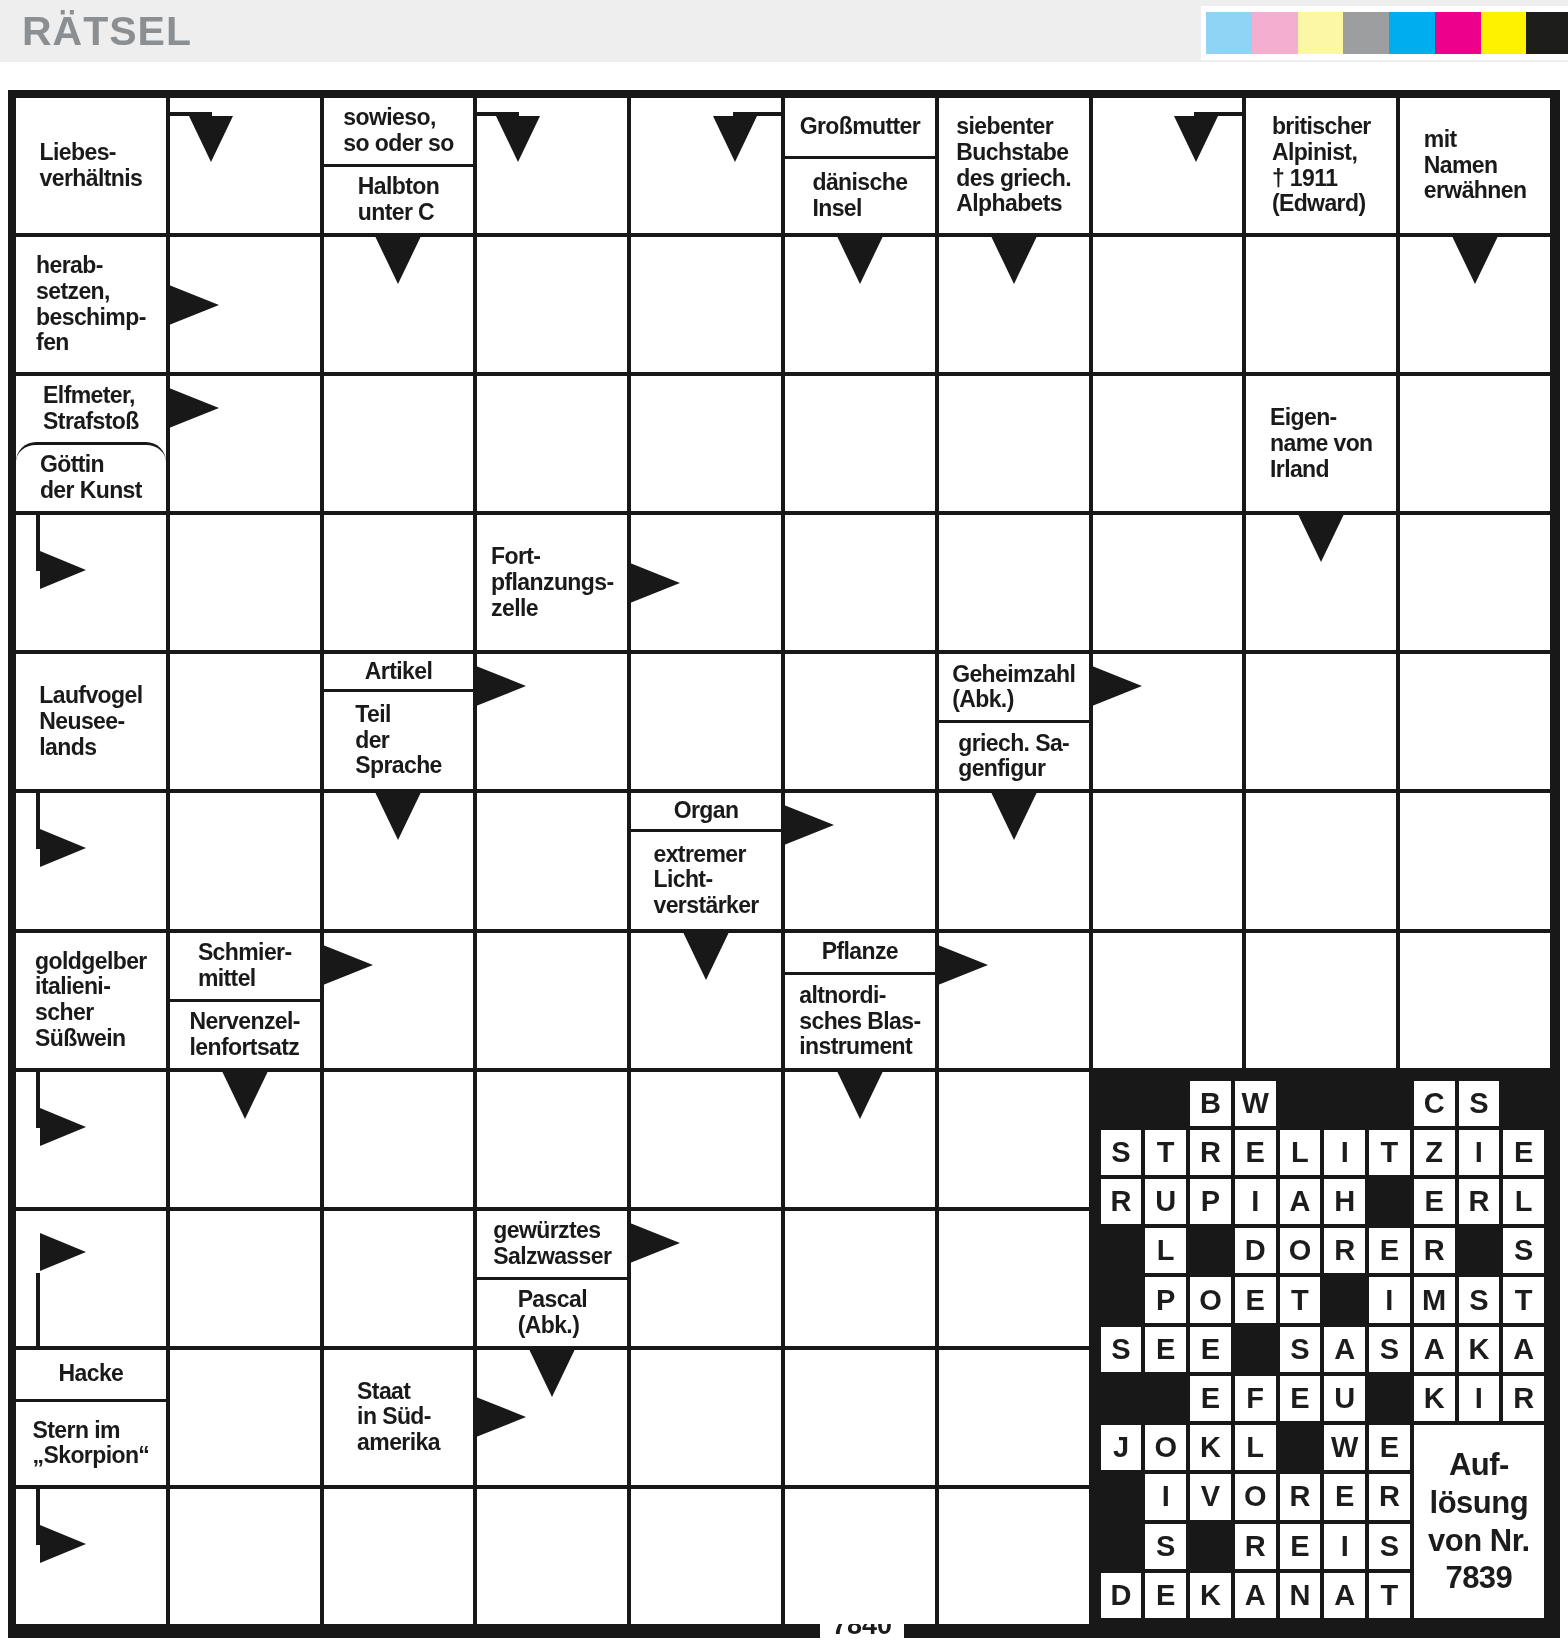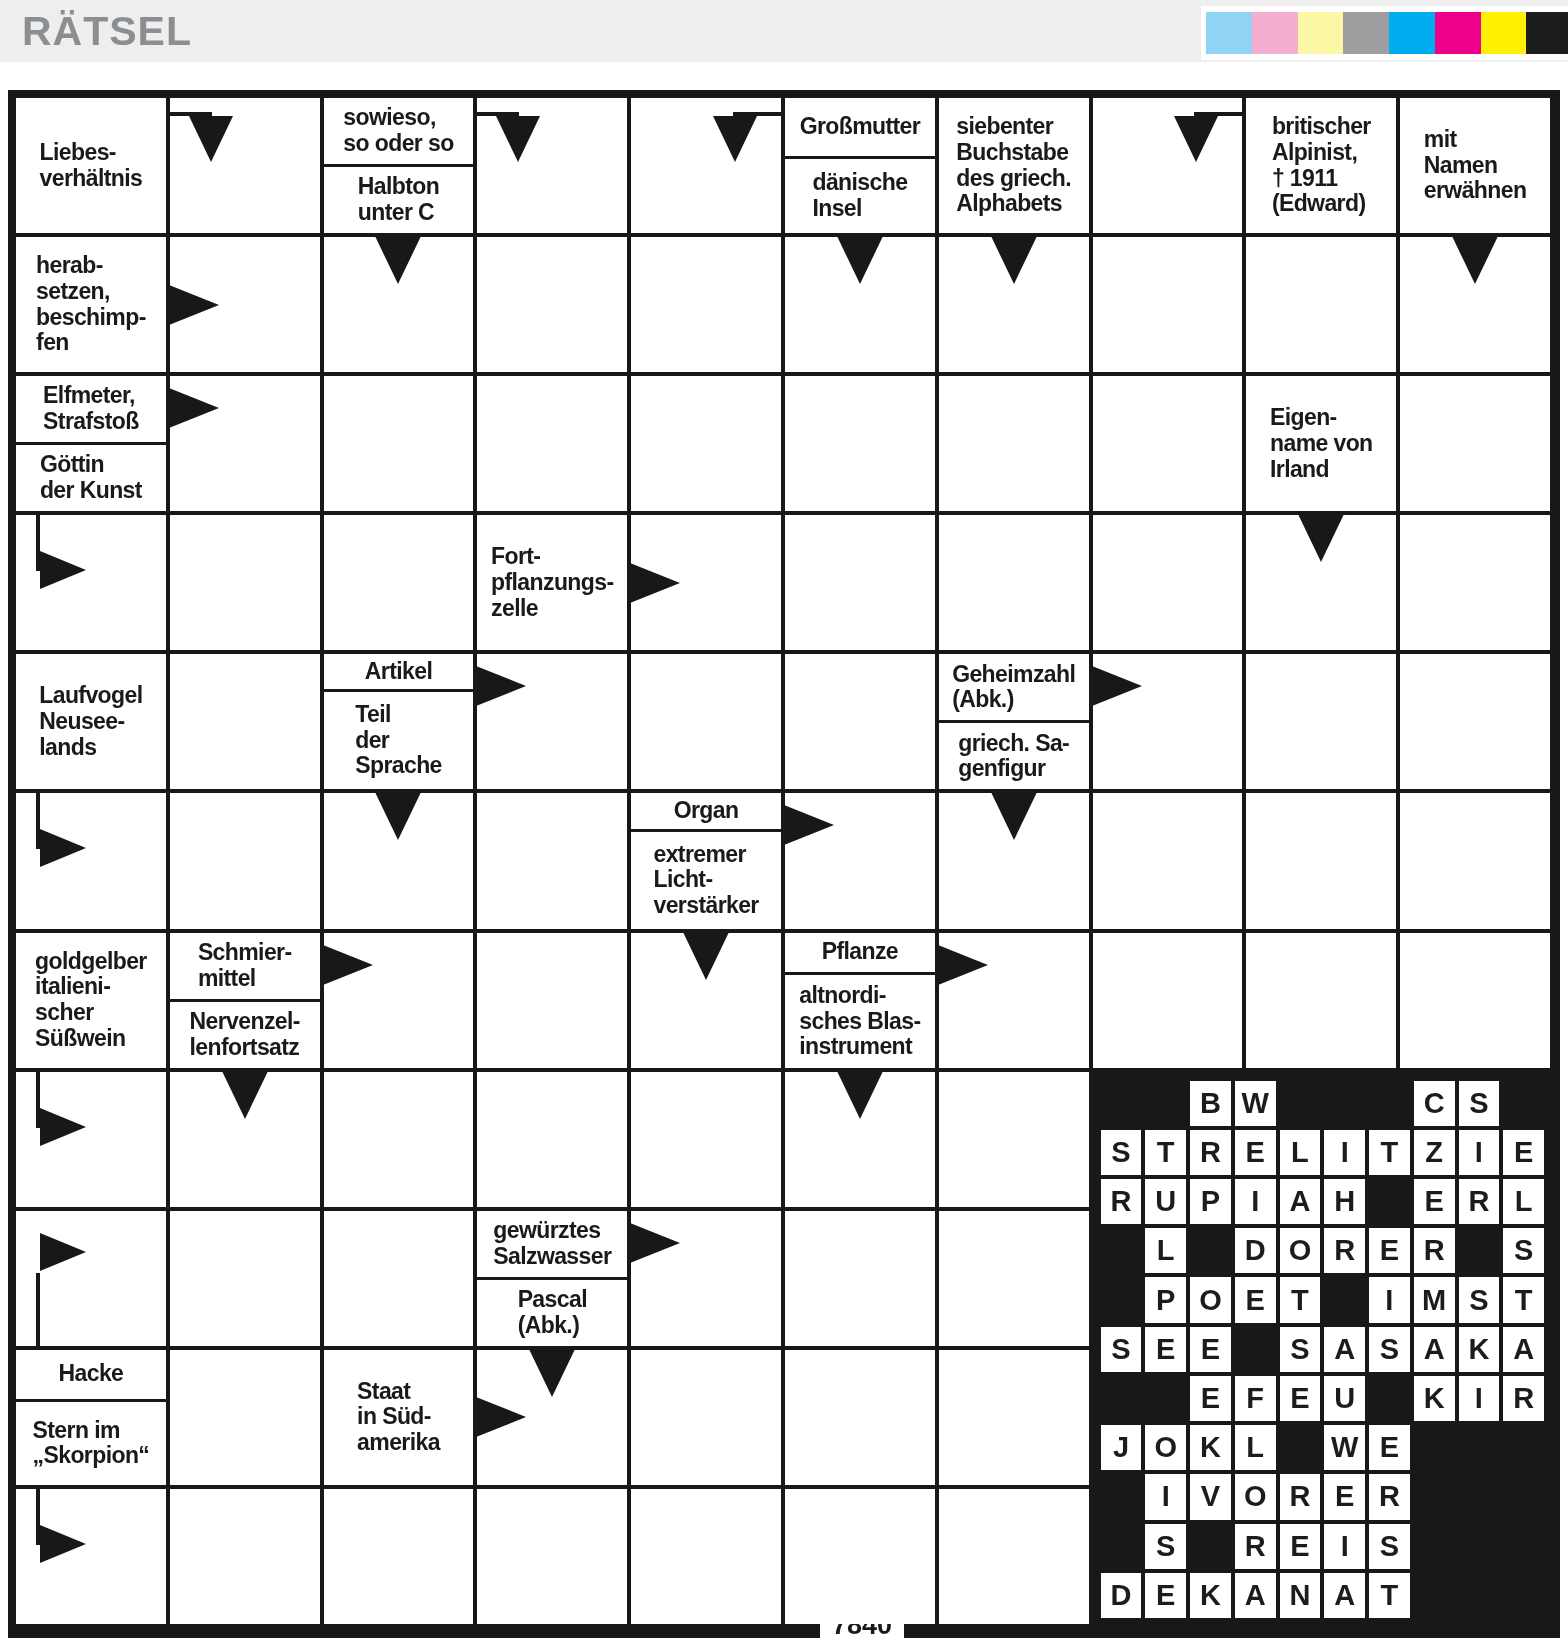--- a/index.html
+++ b/index.html
@@ -227,21 +227,21 @@
     <div class="cell" style="grid-area: 2 / 8;"></div>
     <div class="cell" style="grid-area: 2 / 9;"></div>
     <div class="cell" style="grid-area: 2 / 10;">
       <div class="tri-down"></div>
     </div>
     <div class="cell clue" style="grid-area: 3 / 1;">
       <div class="part" style="flex: 50 1 0%; border-radius: 25px;">
         <span>Elfmeter,
 Strafstoß</span>
       </div>
-      <div class="part" style="flex: 50 1 0%;">
+      <div class="part" style="flex: 50 1 0%; border-radius: 20px;">
         <span>Göttin
 der Kunst</span>
       </div>
     </div>
     <div class="cell" style="grid-area: 3 / 2;">
       <div class="bent pos-top">
         <div class="tri-right"></div>
       </div>
     </div>
     <div class="cell" style="grid-area: 3 / 3;"></div>
@@ -575,14 +575,20 @@
       <div class="sol-letter" style="grid-area: 10 / 5;">E</div>
       <div class="sol-letter" style="grid-area: 10 / 6;">I</div>
       <div class="sol-letter" style="grid-area: 10 / 7;">S</div>
       <div class="sol-letter" style="grid-area: 11 / 1;">D</div>
       <div class="sol-letter" style="grid-area: 11 / 2;">E</div>
       <div class="sol-letter" style="grid-area: 11 / 3;">K</div>
       <div class="sol-letter" style="grid-area: 11 / 4;">A</div>
       <div class="sol-letter" style="grid-area: 11 / 5;">N</div>
       <div class="sol-letter" style="grid-area: 11 / 6;">A</div>
       <div class="sol-letter" style="grid-area: 11 / 7;">T</div>
+      <div class="sol-label" style="grid-area: 8 / 8 / 12 / 11;">
+        <span>Auf-</span>
+        <span>lösung</span>
+        <span>von Nr.</span>
+        <span>7839</span>
+      </div>
     </div>
   </div>
 
 </body></html>

